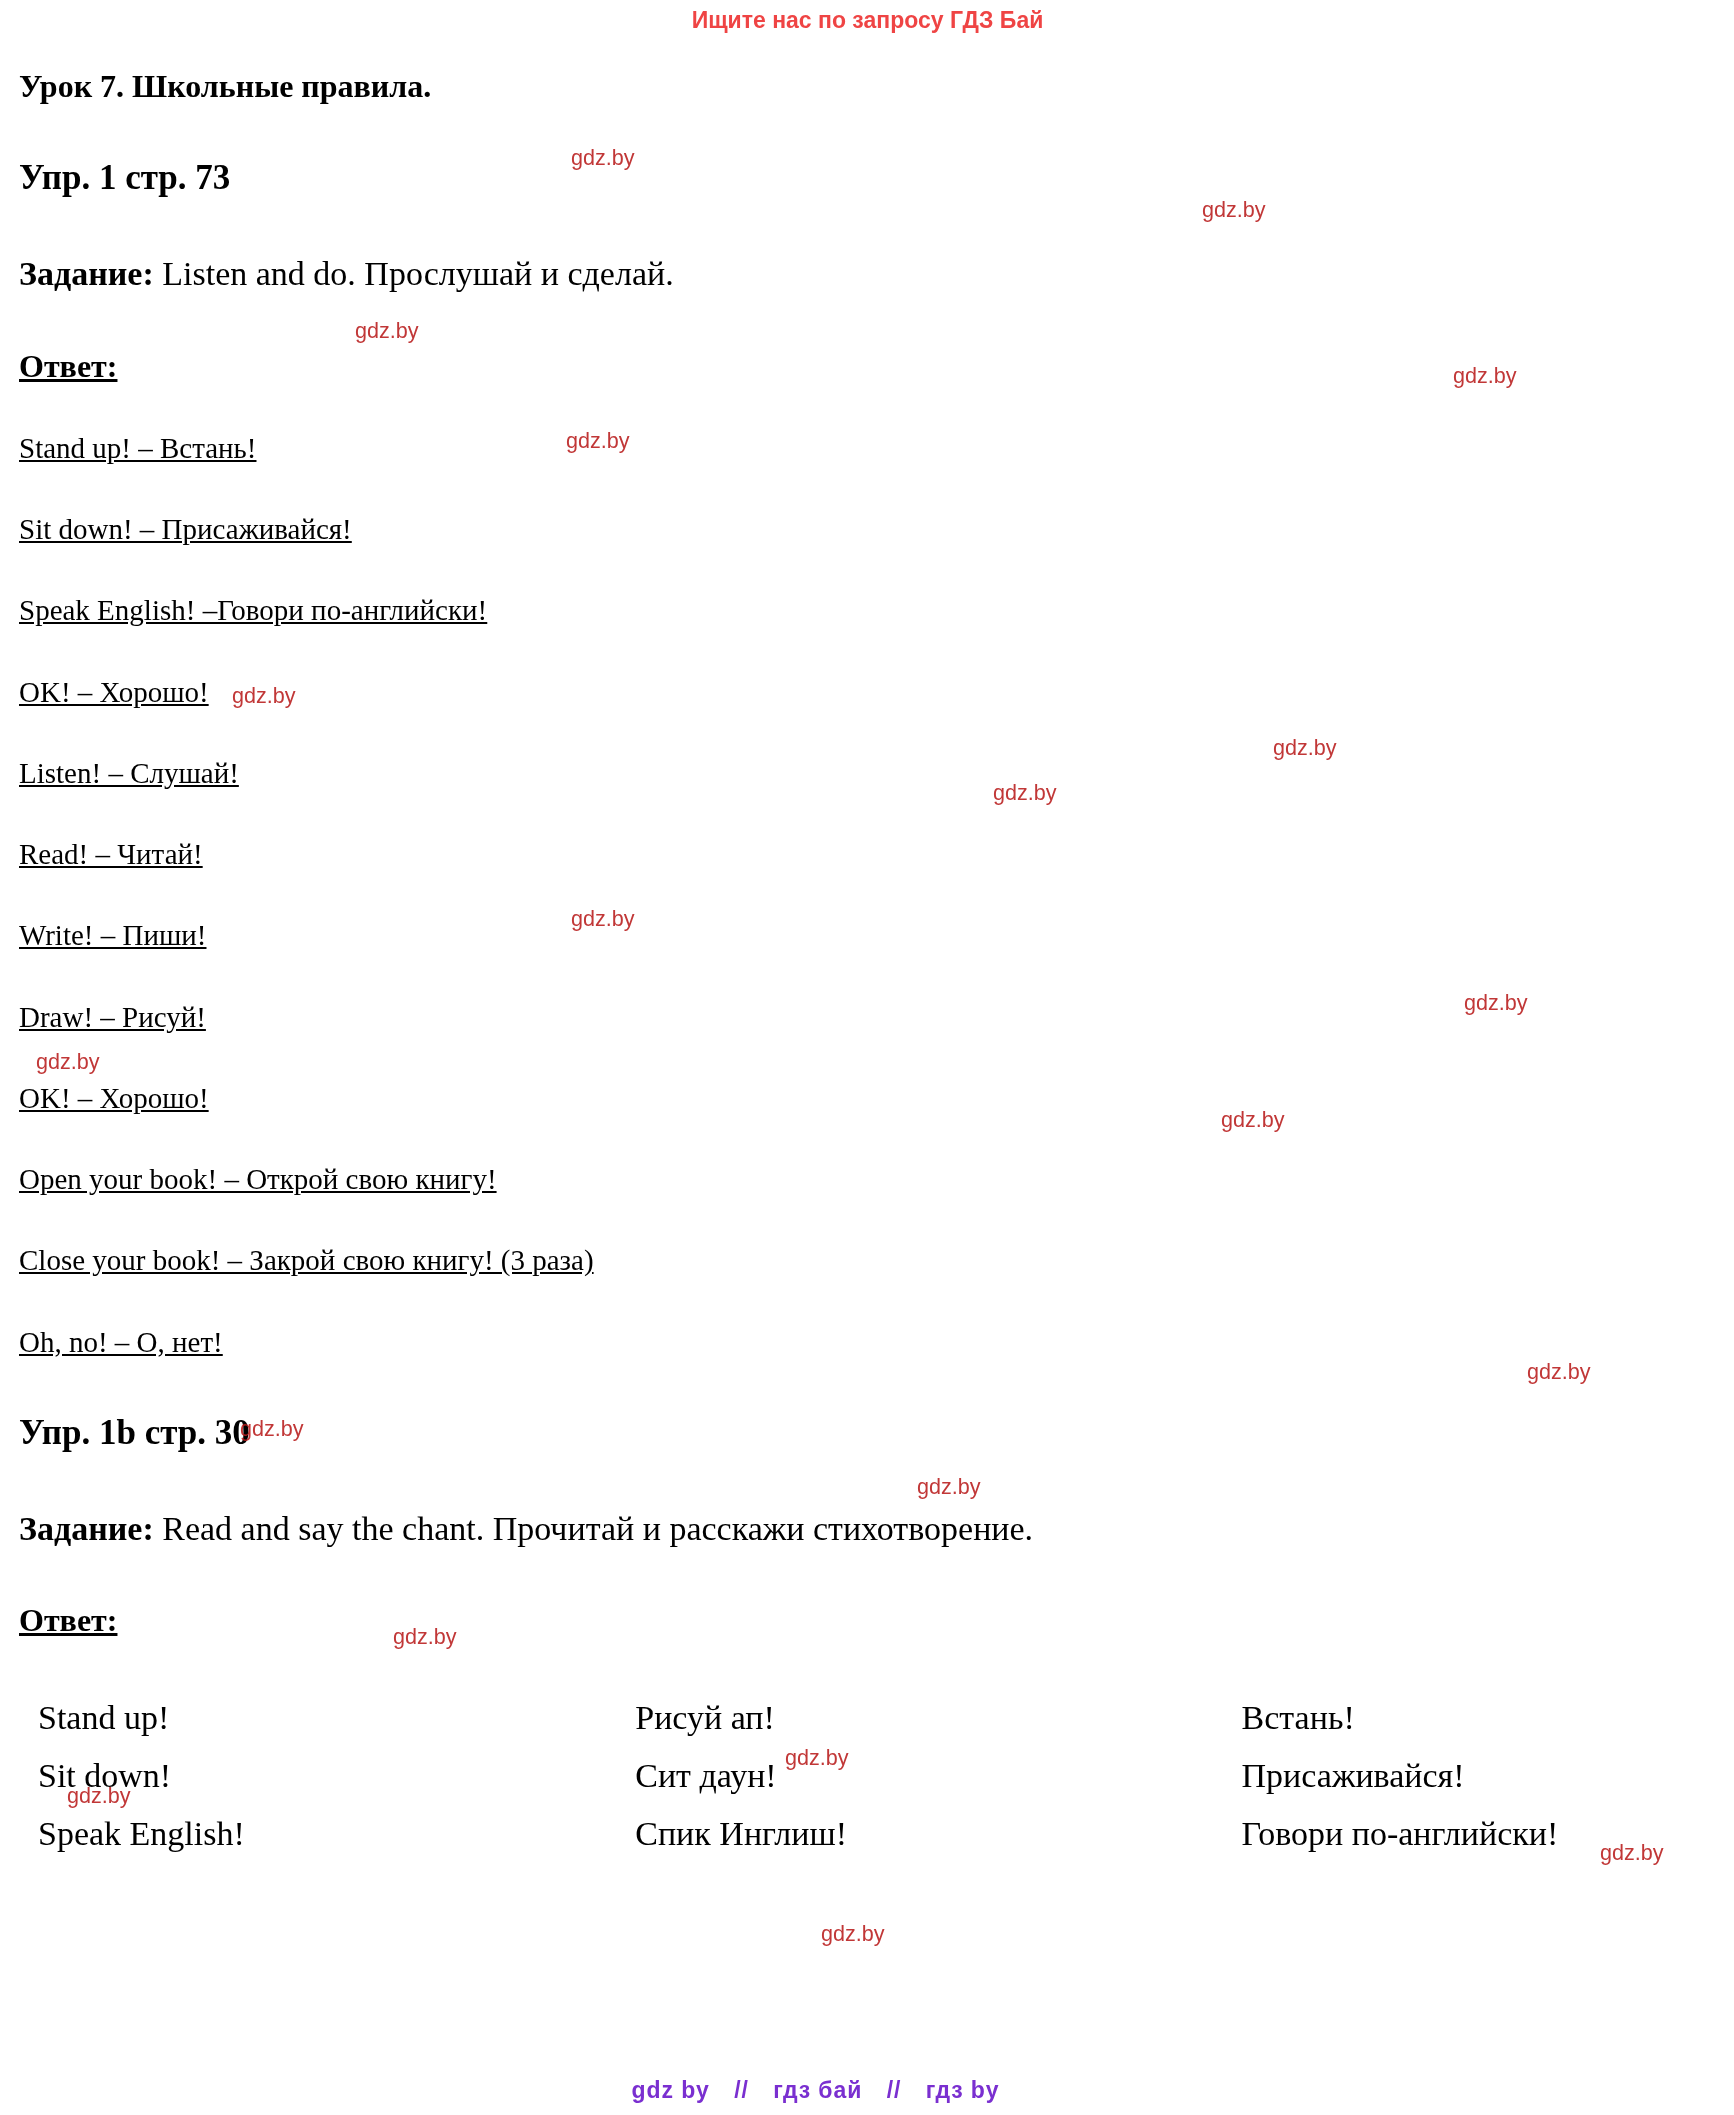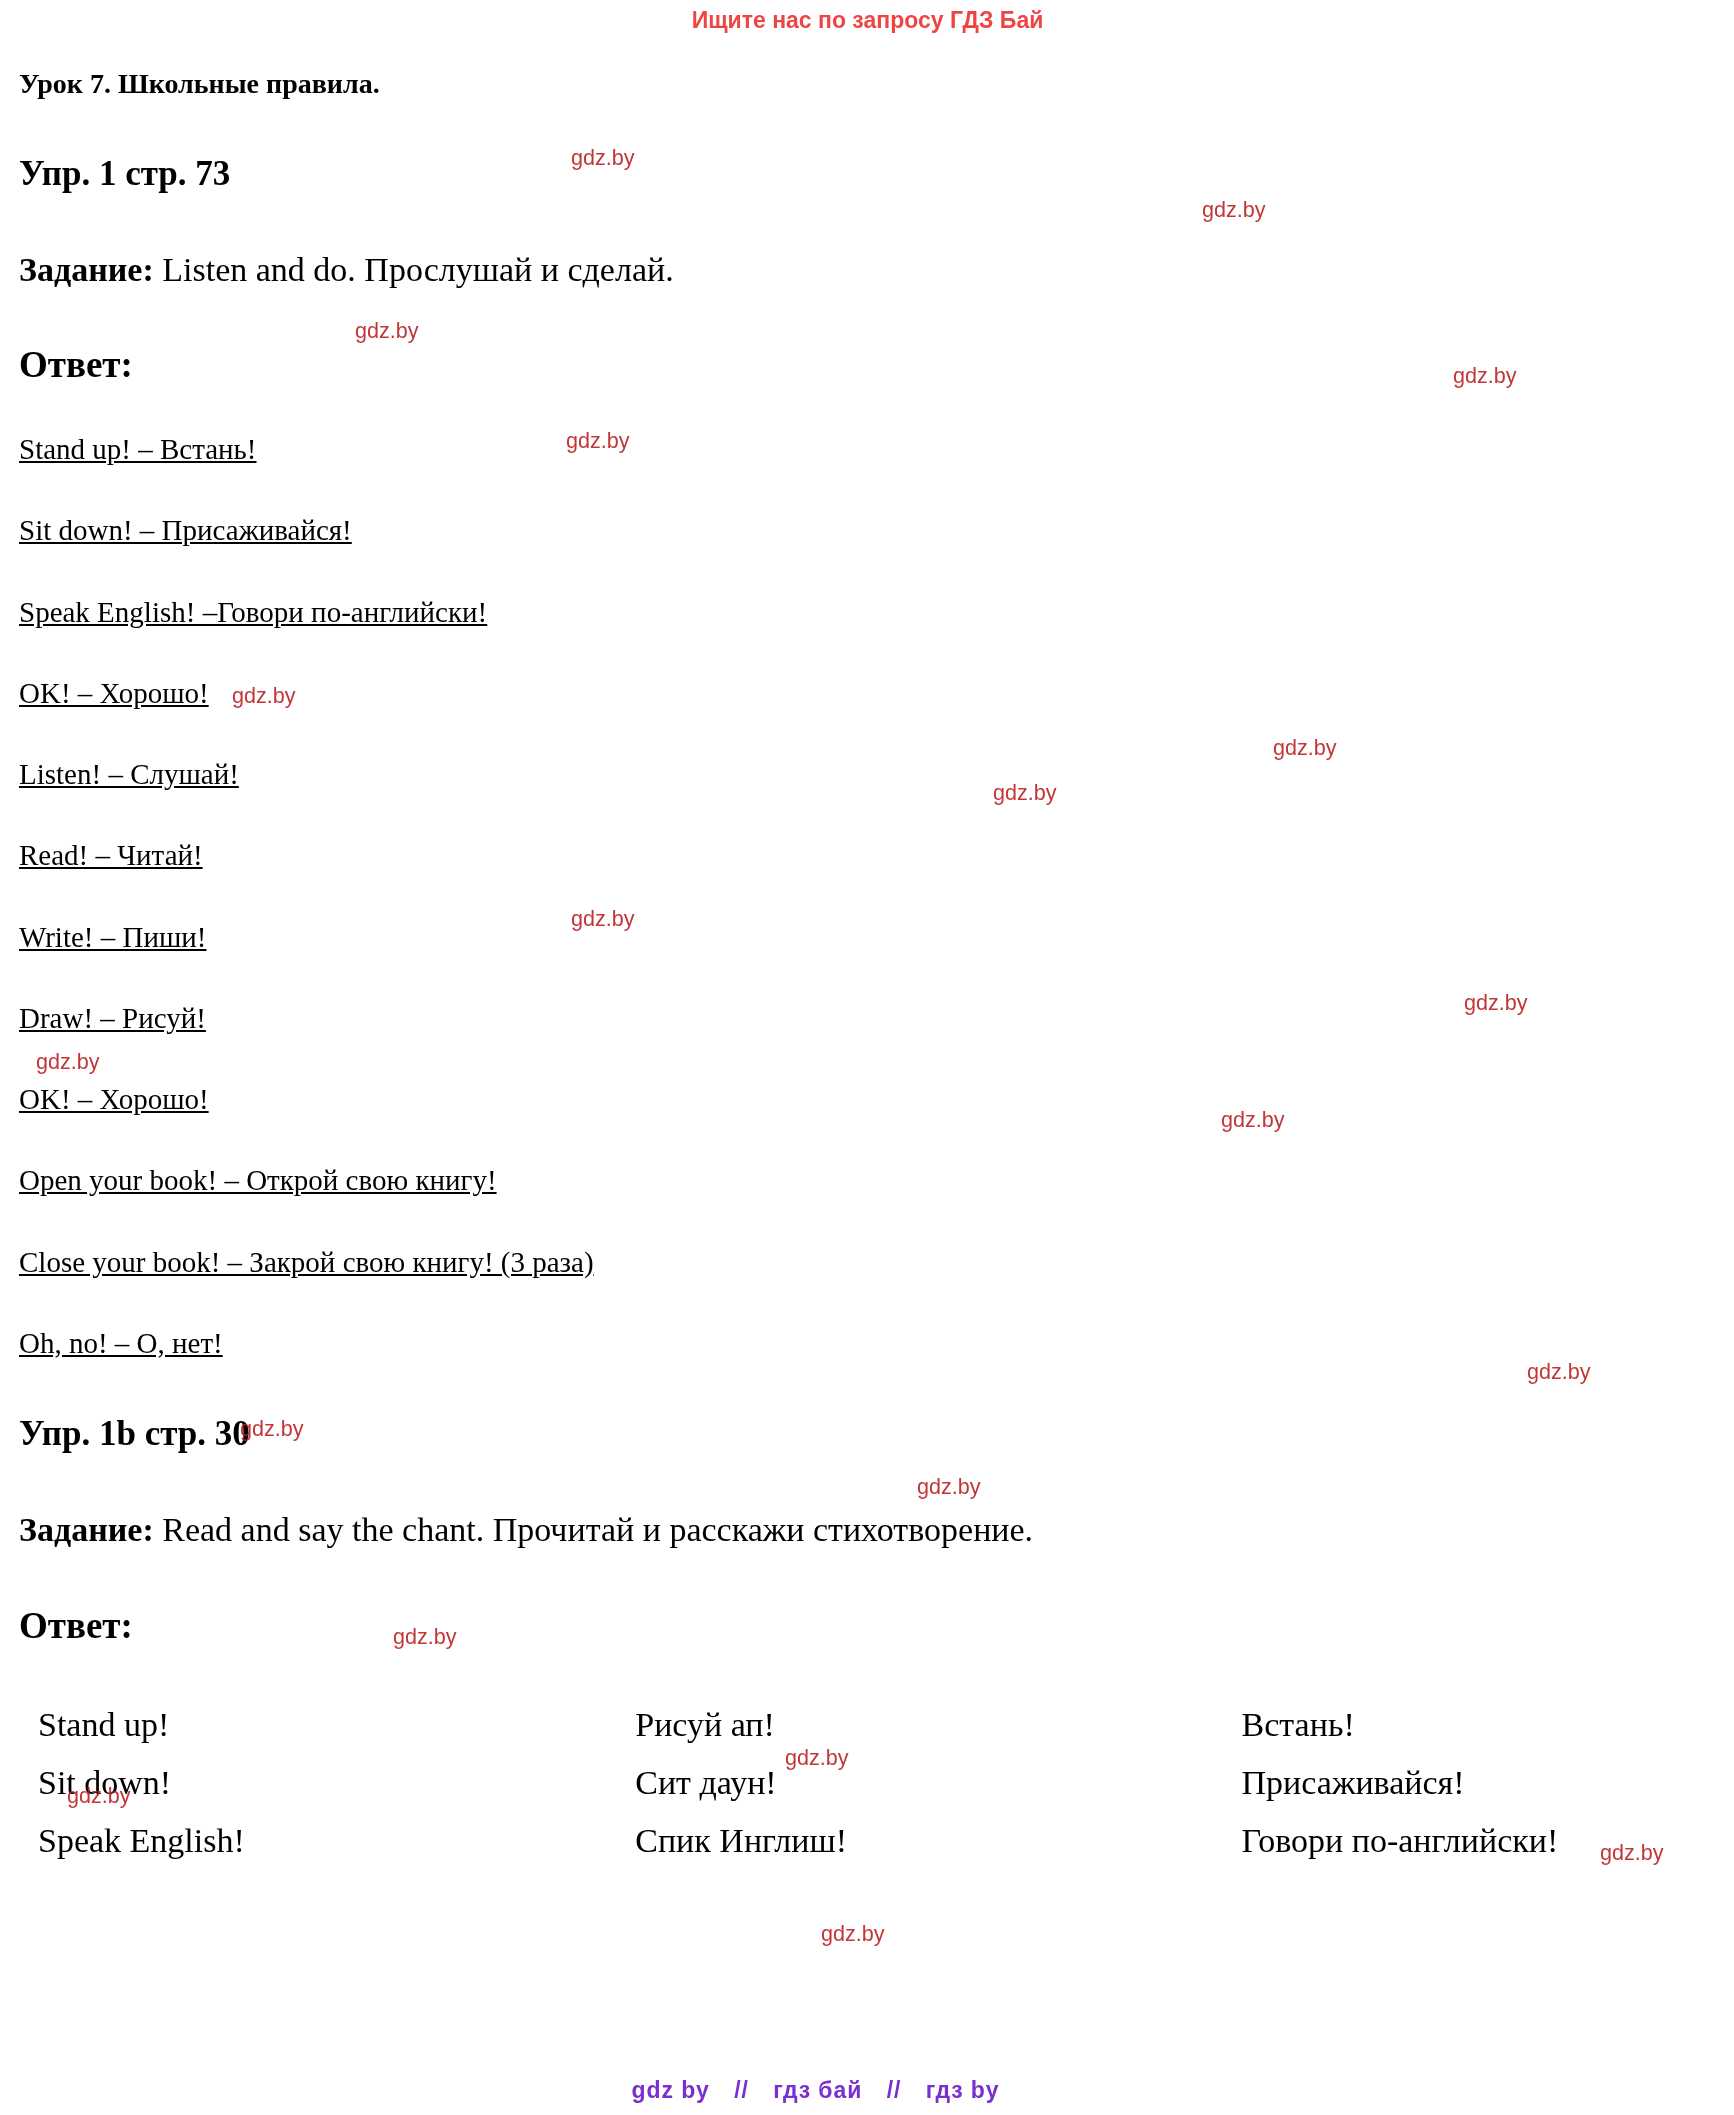--- a/index.html
+++ b/index.html
@@ -34,44 +34,45 @@
     color: #ef4444;
     padding-top: 7px;
   }
   .content {
     position: absolute;
     left: 19px;
     top: 48px;
     width: 1695px;
   }
   h1.lesson-title {
-    font-size: 28px;
+    font-size: 32px;
     font-weight: bold;
     margin: 19px 0 0 0;
     line-height: 1.2;
   }
   .ex-head {
     font-size: 35px;
     font-weight: bold;
     margin: 52px 0 0 0;
     line-height: 1.2;
   }
   .task-line {
     font-size: 34px;
     margin: 54px 0 0 0;
     line-height: 1.25;
   }
   .task-line b {
     font-weight: bold;
     margin-top: 8px;
   }
   .answer-label {
-    font-size: 37px;
+    font-size: 32px;
     font-weight: bold;
     margin: 52px 0 0 0;
+    text-decoration: underline;
   }
   .ans-line {
     font-size: 29px;
     margin: 45px 0 0 0;
     line-height: 1.25;
     text-decoration: underline;
   }
   .chant-table {
     margin-top: 50px;
     border-collapse: collapse;

